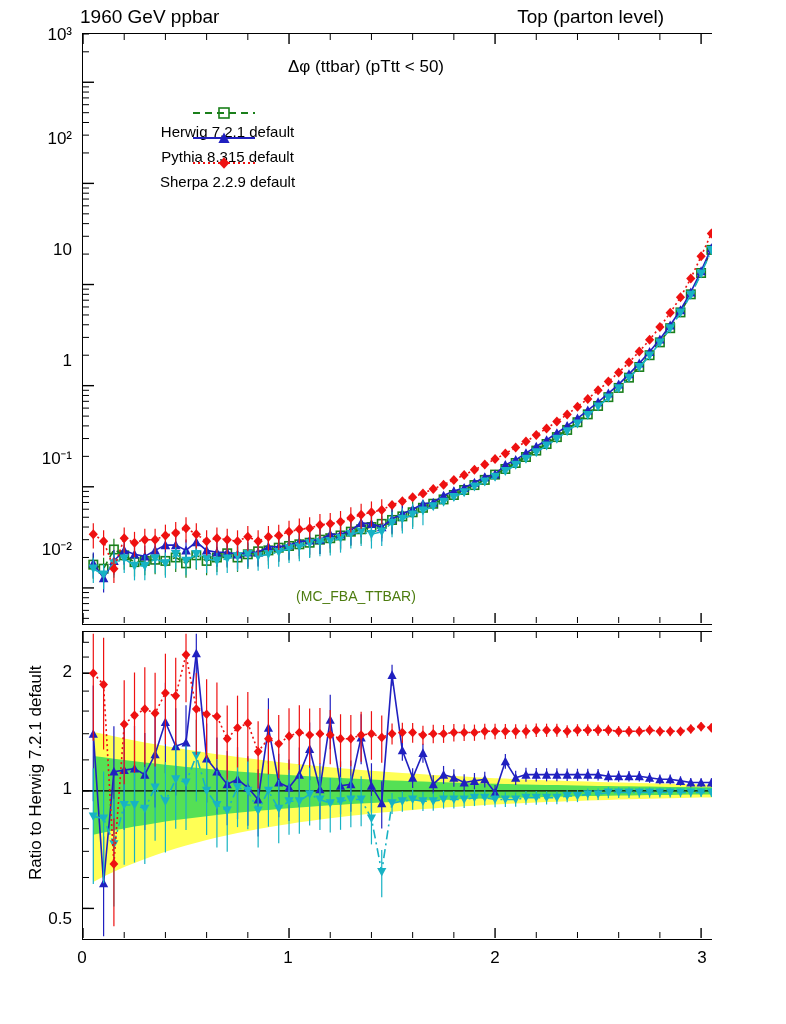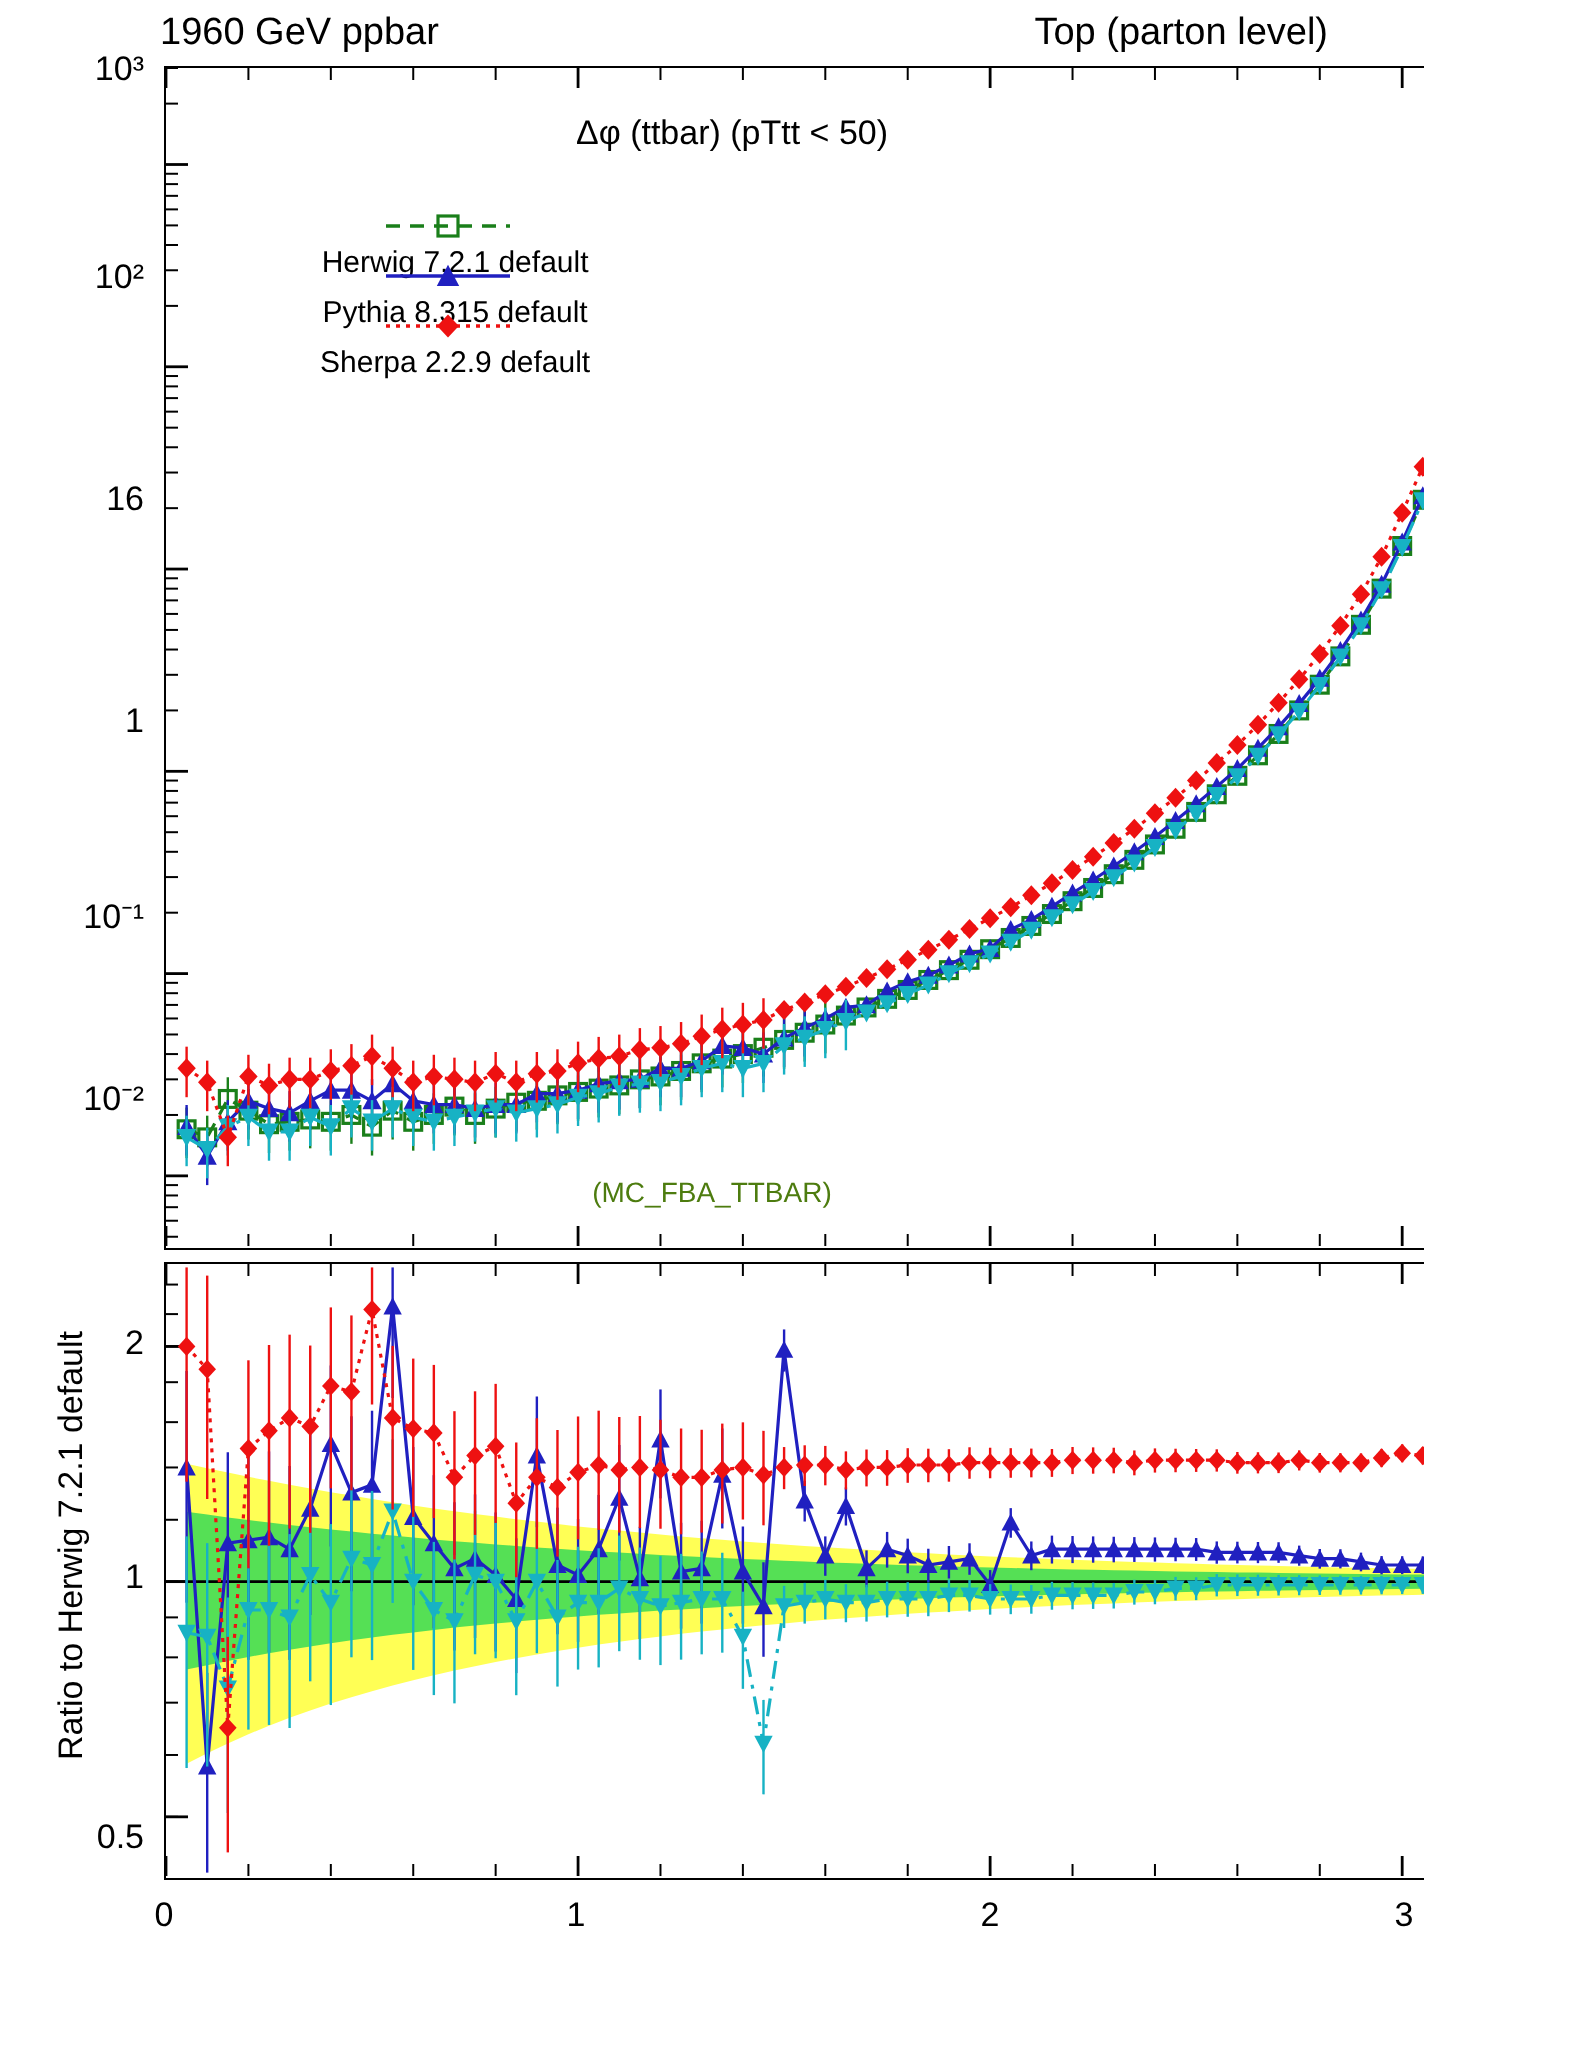--- a/index.html
+++ b/index.html
@@ -688,21 +688,21 @@
           <polygon points="607.7936507936508,239.3845627345505 603.1936507936508,244.3845627345505 607.7936507936508,249.3845627345505 612.3936507936509,244.3845627345505" fill="#ee1111"></polygon>
           <polygon points="618.0952380952382,217.33153122154056 613.4952380952382,222.33153122154056 618.0952380952382,227.33153122154056 622.6952380952382,222.33153122154056" fill="#ee1111"></polygon>
           <polygon points="628.3968253968254,194.43497287890642 623.7968253968254,199.43497287890642 628.3968253968254,204.43497287890642 632.9968253968254,199.43497287890642" fill="#ee1111"></polygon>
           <polygon points="638.6984126984128,174.83301817777908 634.0984126984127,179.83301817777908 638.6984126984128,184.83301817777908 643.2984126984128,179.83301817777908" fill="#ee1111"></polygon>
         </g>
     </svg>
   </div>
 
   <div class="ylab" style="left:20px;top:25px;width:52px;">10³</div>
   <div class="ylab" style="left:20px;top:129px;width:52px;">10²</div>
-  <div class="ylab" style="left:32px;top:240px;width:40px;">16</div>
+  <div class="ylab" style="left:32px;top:240px;width:40px;">10</div>
   <div class="ylab" style="left:32px;top:351px;width:40px;">1</div>
   <div class="ylab" style="left:14px;top:446px;width:58px;">10⁻¹</div>
   <div class="ylab" style="left:14px;top:537px;width:58px;">10⁻²</div>
 
   <div class="txt" id="plot-title">Δφ (ttbar) (pTtt &lt; 50)</div>
   <div class="txt" id="watermark">(MC_FBA_TTBAR)</div>
 
   <div id="legend">
       <div class="leg-row">
         <span class="leg-sym">

